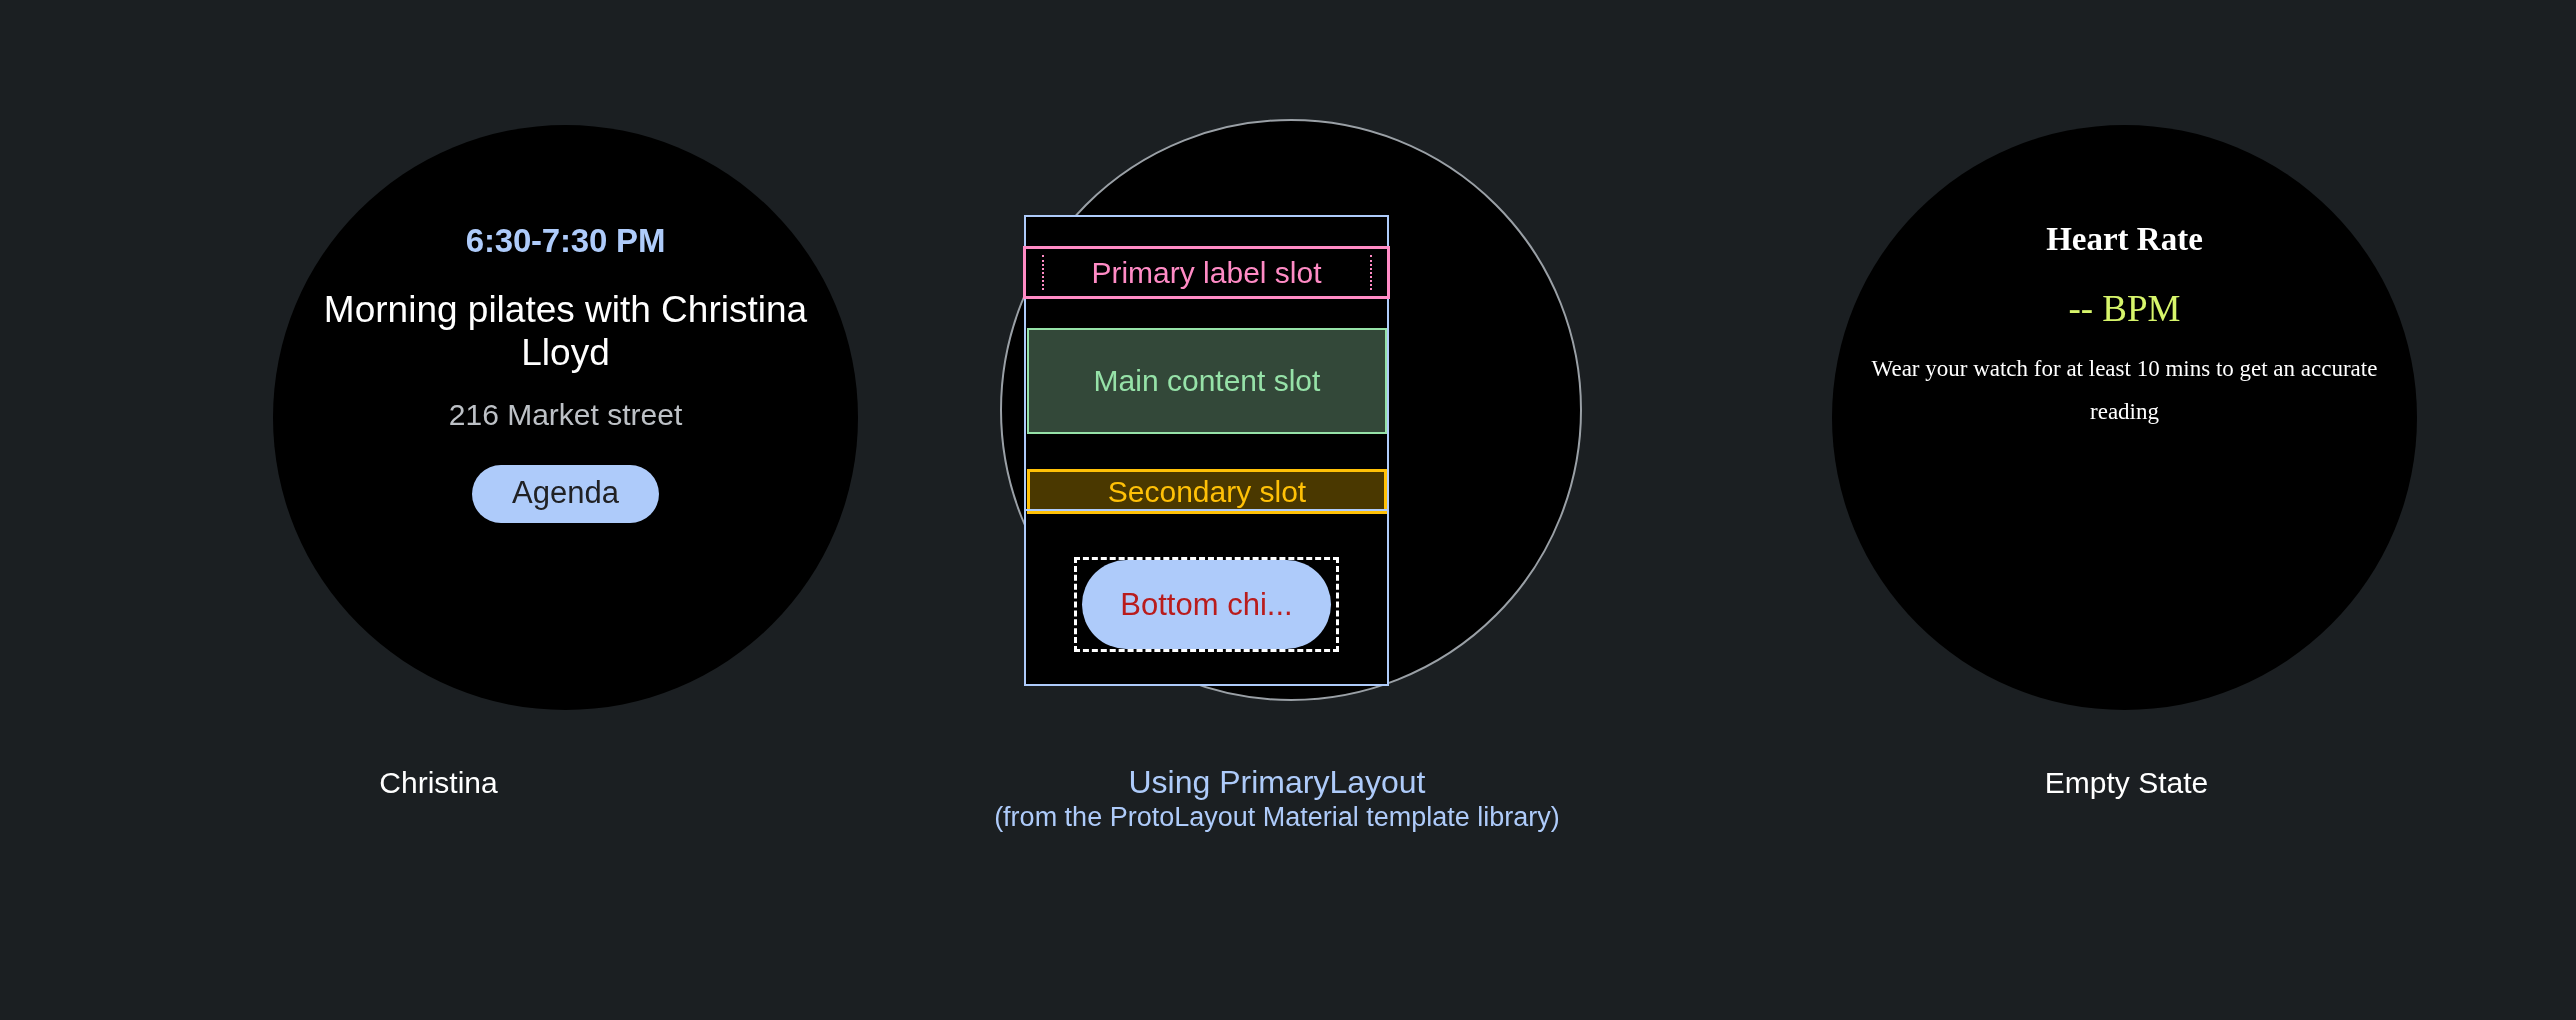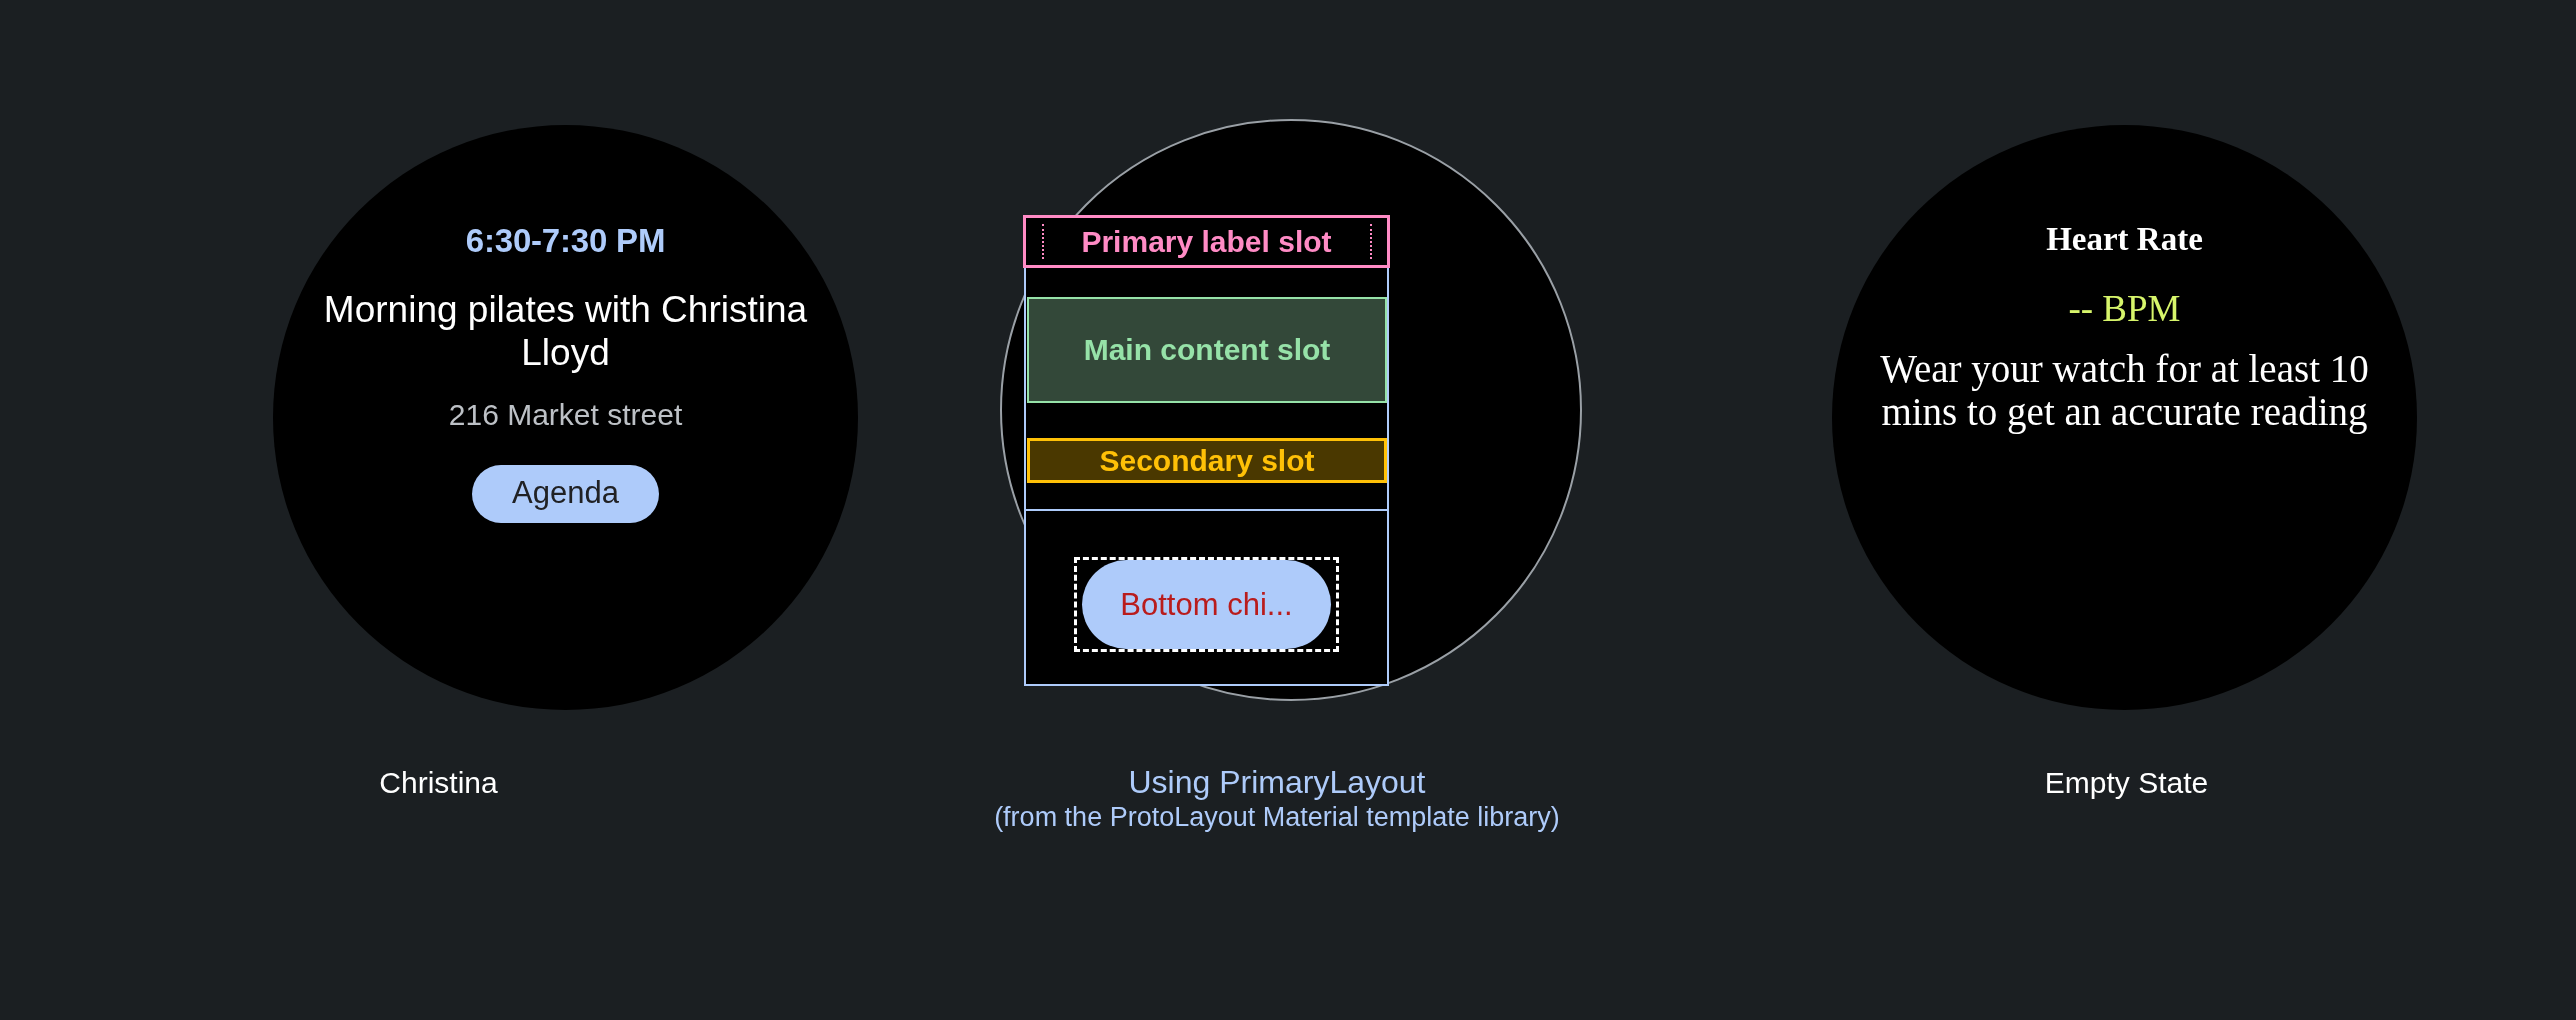--- a/index.html
+++ b/index.html
@@ -96,21 +96,21 @@
     margin-top: 96px;
   }
   .hr-value {
     color: #D7F56B;
     font-size: 37px;
     font-weight: 400;
     margin-top: 29px;
   }
   .hr-desc {
     color: #ffffff;
-    font-size: 39px;
+    font-size: 23px;
     font-weight: 400;
     line-height: 43px;
     margin-top: 17px;
     width: 516px;
   }
 
   
   .diagram {
     position: absolute;
     left: 0;
@@ -139,21 +139,22 @@
     border: 2.6px solid #AECBFA;
     background: #000000;
   }
 
   .slot {
     position: absolute;
     box-sizing: border-box;
     display: flex;
     align-items: center;
     justify-content: center;
-    font-weight: 700;
+    font-weight: 400;
+    margin-top: 31px;
   }
 
   .slot-primary {
     left: 146px;
     top: 215px;
     width: 367px;
     height: 53px;
     border: 3.4px solid #FF8BC5;
     background: #000000;
     color: #FF8BC5;

